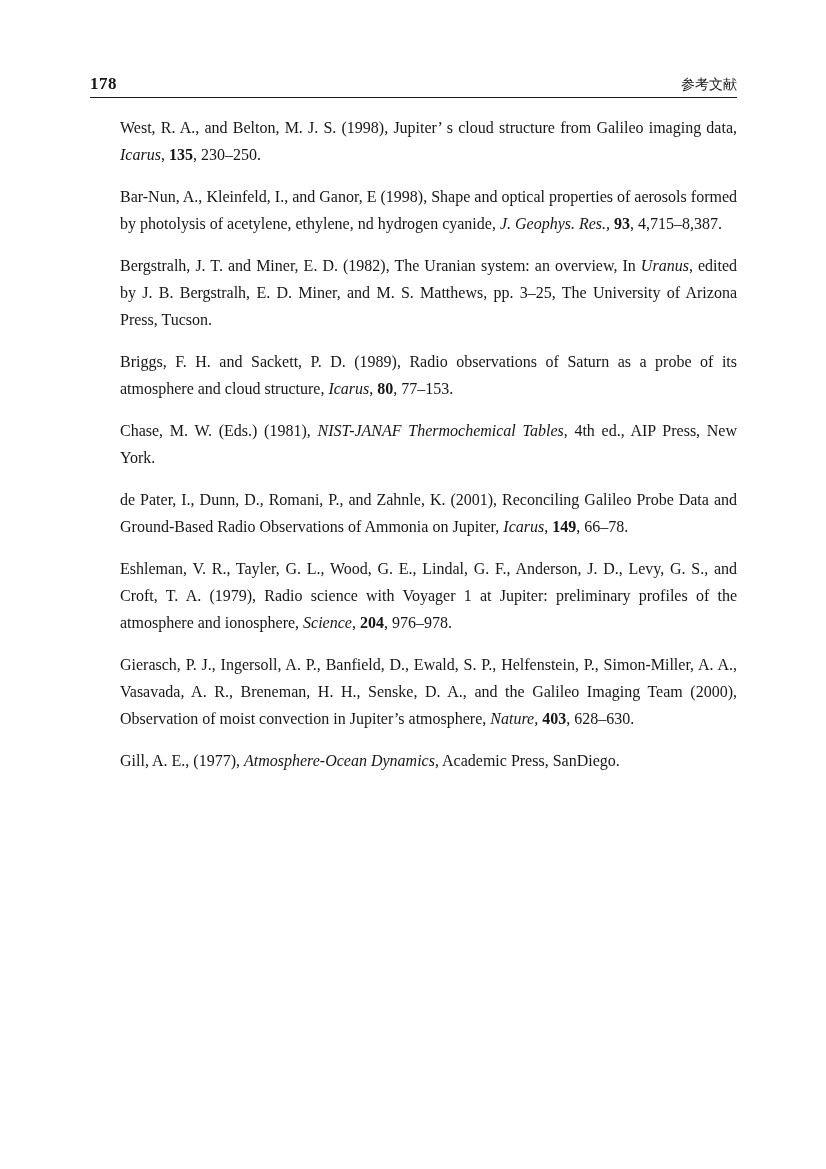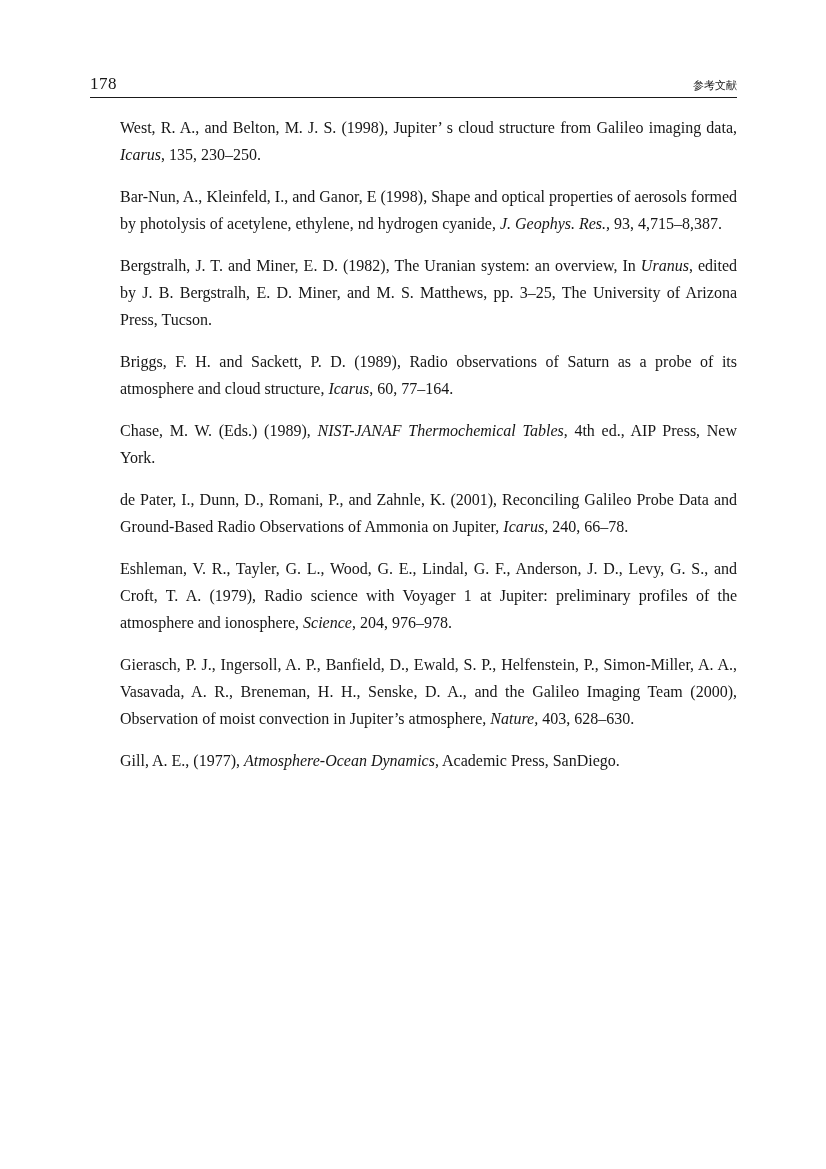--- a/index.html
+++ b/index.html
@@ -21,62 +21,62 @@
     left: 90px;
     top: 74px;
     width: 647px;
     display: flex;
     justify-content: space-between;
     align-items: baseline;
     border-bottom: 1.5px solid #1a1a1a;
     padding-bottom: 3px;
   }
   .page-number {
-    font-weight: normal;
+    font-weight: bold;
     font-size: 17px;
     letter-spacing: 0.5px;
   }
   .section-title {
-    font-size: 11px;
+    font-size: 14px;
     font-family: "Liberation Serif", "DejaVu Sans", serif;
   }
   .references {
     position: absolute;
     left: 120px;
     top: 114px;
     width: 617px;
   }
   p.ref {
     margin: 0 0 15px 0;
     font-size: 16px;
     line-height: 27px;
     text-align: justify;
     text-justify: inter-word;
   }
   .seg-normal { font-style: normal; margin-top: 30px; }
   .seg-italic { font-style: italic; }
-  .seg-bold   { font-weight: normal; }
+  .seg-bold   { font-weight: bold; }
   sub.seg-sub {
     font-size: 70%;
     line-height: 0;
   }
 </style>
 </head>
 <body>
 
 <div class="page">
   <div class="page-header">
     <span class="page-number">178</span>
     <span class="section-title">参考文献</span>
   </div>
 
   <div class="references">
       <p class="ref"><span class="seg-normal">West, R. A., and Belton, M. J. S. (1998), Jupiter’ s cloud structure from Galileo imaging data, </span><span class="seg-italic">Icarus</span><span class="seg-normal">, </span><span class="seg-bold">135</span><span class="seg-normal">, 230–250.</span></p>
       <p class="ref"><span class="seg-normal">Bar-Nun, A., Kleinfeld, I., and Ganor, E (1998), Shape and optical properties of aerosols formed by photolysis of acetylene, ethylene, nd hydrogen cyanide, </span><span class="seg-italic">J. Geophys. Res.,</span><span class="seg-normal"> </span><span class="seg-bold">93</span><span class="seg-normal">, 4,715–8,387.</span></p>
       <p class="ref"><span class="seg-normal">Bergstralh, J. T. and Miner, E. D. (1982), The Uranian system:  an overview, In </span><span class="seg-italic">Uranus</span><span class="seg-normal">, edited by J. B. Bergstralh, E. D. Miner, and M. S. Matthews, pp. 3–25, The University of Arizona Press, Tucson.</span></p>
-      <p class="ref"><span class="seg-normal">Briggs, F. H. and Sackett, P. D. (1989), Radio observations of Saturn as a probe of its atmosphere and cloud structure, </span><span class="seg-italic">Icarus</span><span class="seg-normal">, </span><span class="seg-bold">60</span><span class="seg-normal">, 77–164.</span></p>
-      <p class="ref"><span class="seg-normal">Chase, M. W. (Eds.)  (1989), </span><span class="seg-italic">NIST-JANAF Thermochemical Tables</span><span class="seg-normal">, 4th ed., AIP Press, New York.</span></p>
-      <p class="ref"><span class="seg-normal">de Pater, I., Dunn, D., Romani, P., and Zahnle, K. (2001), Reconciling Galileo Probe Data and Ground-Based Radio Observations of Ammonia on Jupiter, </span><span class="seg-italic">Icarus</span><span class="seg-normal">, </span><span class="seg-bold">240</span><span class="seg-normal">, 66–78.</span></p>
+      <p class="ref"><span class="seg-normal">Briggs, F. H. and Sackett, P. D. (1989), Radio observations of Saturn as a probe of its atmosphere and cloud structure, </span><span class="seg-italic">Icarus</span><span class="seg-normal">, </span><span class="seg-bold">80</span><span class="seg-normal">, 77–153.</span></p>
+      <p class="ref"><span class="seg-normal">Chase, M. W. (Eds.)  (1981), </span><span class="seg-italic">NIST-JANAF Thermochemical Tables</span><span class="seg-normal">, 4th ed., AIP Press, New York.</span></p>
+      <p class="ref"><span class="seg-normal">de Pater, I., Dunn, D., Romani, P., and Zahnle, K. (2001), Reconciling Galileo Probe Data and Ground-Based Radio Observations of Ammonia on Jupiter, </span><span class="seg-italic">Icarus</span><span class="seg-normal">, </span><span class="seg-bold">149</span><span class="seg-normal">, 66–78.</span></p>
       <p class="ref"><span class="seg-normal">Eshleman, V. R., Tayler, G. L., Wood, G. E., Lindal, G. F., Anderson, J. D., Levy, G. S., and Croft, T. A. (1979), Radio science with Voyager 1 at Jupiter:  preliminary profiles of the atmosphere and ionosphere, </span><span class="seg-italic">Science</span><span class="seg-normal">, </span><span class="seg-bold">204</span><span class="seg-normal">, 976–978.</span></p>
       <p class="ref"><span class="seg-normal">Gierasch, P. J., Ingersoll, A. P., Banfield, D., Ewald, S. P., Helfenstein, P., Simon-Miller, A. A., Vasavada, A. R., Breneman, H. H., Senske, D. A., and the Galileo Imaging Team (2000), Observation of moist convection in Jupiter’s atmosphere, </span><span class="seg-italic">Nature,</span><span class="seg-normal"> </span><span class="seg-bold">403</span><span class="seg-normal">, 628–630.</span></p>
       <p class="ref"><span class="seg-normal">Gill, A. E., (1977), </span><span class="seg-italic">Atmosphere-Ocean Dynamics</span><span class="seg-normal">, Academic Press, SanDiego.</span></p>
     </div>
 </div>
 
 </body></html>

